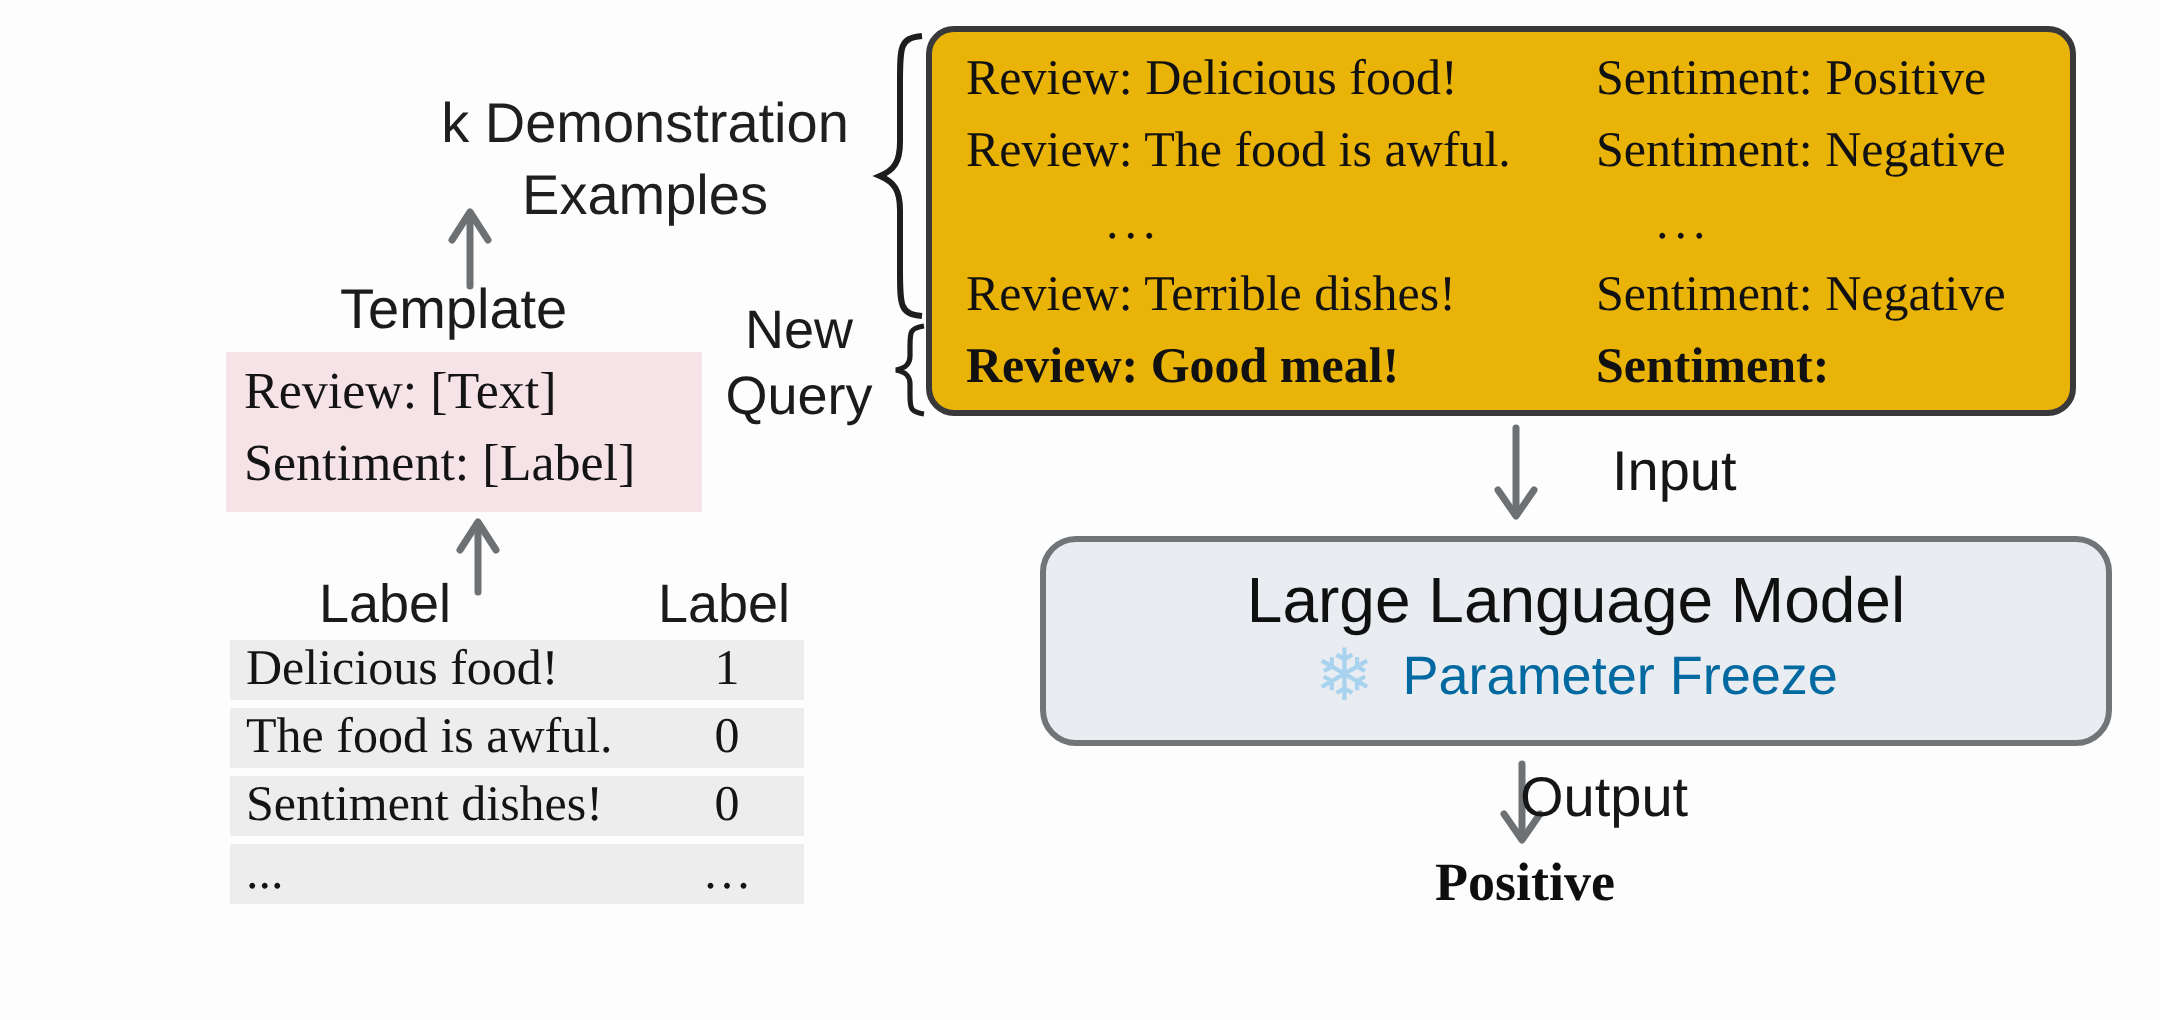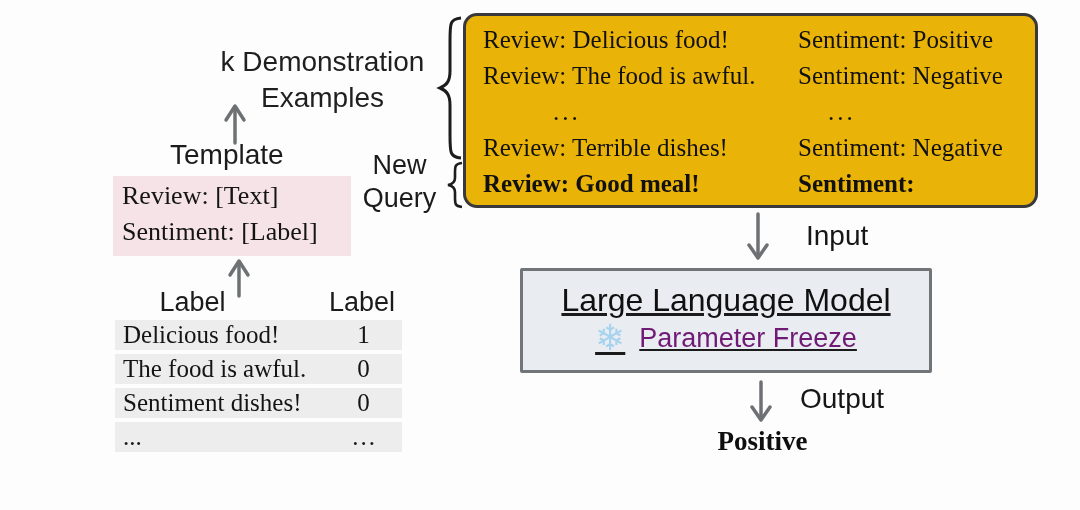--- a/index.html
+++ b/index.html
@@ -45,29 +45,29 @@
         font-family:"Liberation Serif",serif;font-size:25px;color:#111;white-space:nowrap;}
   .p-review{width:315px;}
   .p-sent{flex:1;}
   .prow.bold{font-weight:700;}
   .p-review.dots{padding-left:70px;width:245px;letter-spacing:3px;}
   .p-sent.dots{padding-left:30px;letter-spacing:3px;}
 
   
   .flow-label{font-size:28px;color:#161616;}
   .input-label{left:806px;top:220px;}
-  .output-label{left:800px;top:383px;}
+  .output-label{left:760px;top:383px;}
   .llm-box{
-    left:520px;top:268px;width:412px;height:105px;background:#e9edf1;
-    border:3.5px solid #717578;border-radius:2px;box-sizing:border-box;text-decoration:underline;
+    left:520px;top:268px;width:536px;height:105px;background:#e9edf1;
+    border:3.5px solid #717578;border-radius:18px;box-sizing:border-box;
   }
   .llm-title{text-align:center;margin-top:11px;font-size:32px;color:#101010;}
   .llm-sub{display:flex;justify-content:center;align-items:center;gap:14px;margin-top:1px;}
   .snowflake{font-size:36px;color:#a8d3ee;line-height:36px;}
-  .freeze{font-size:27px;color:#701a75;}
+  .freeze{font-size:27px;color:#0369a1;}
   .result{left:700px;top:426px;width:125px;text-align:center;
           font-family:"Liberation Serif",serif;font-weight:700;font-size:27px;color:#0e0e0e;}
   .arrow{stroke:#6e7173;fill:none;stroke-width:3.5;stroke-linecap:round;stroke-linejoin:round;}
 </style>
 </head>
 <body>
 
 <div class="canvas">
 
   <div class="abs kdemo">

